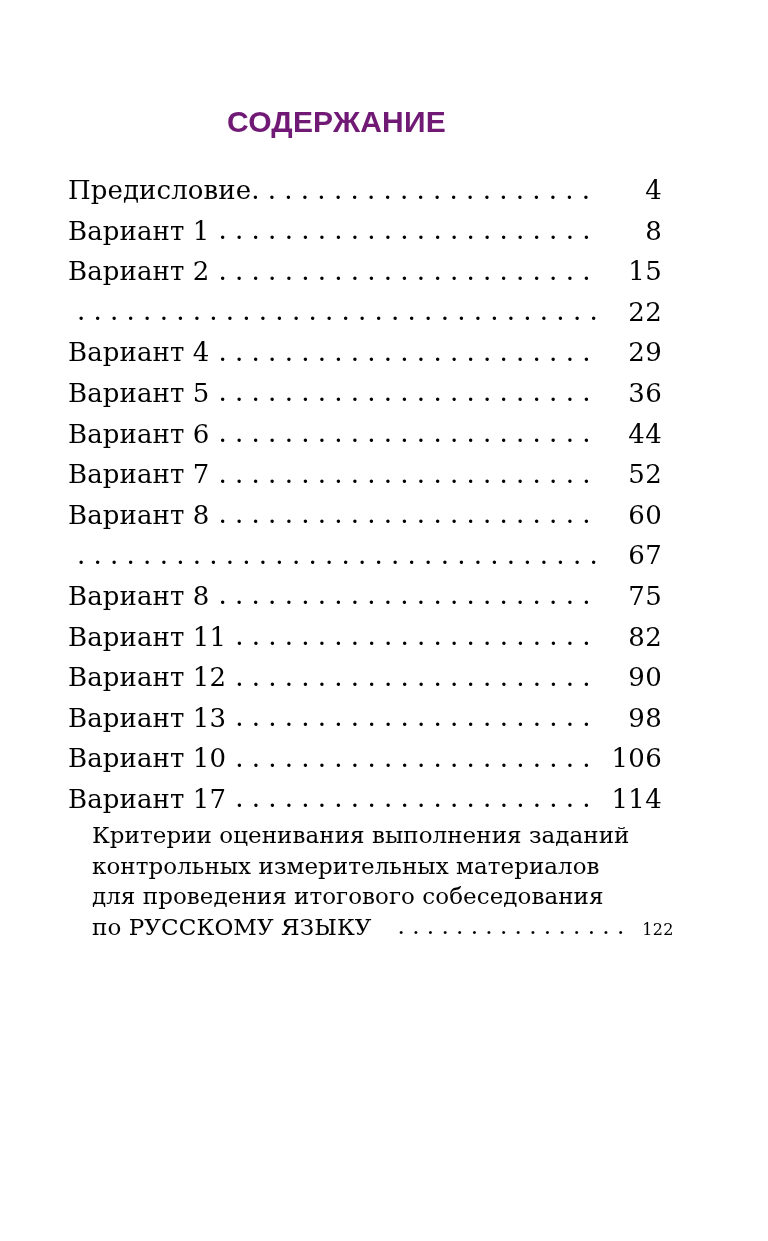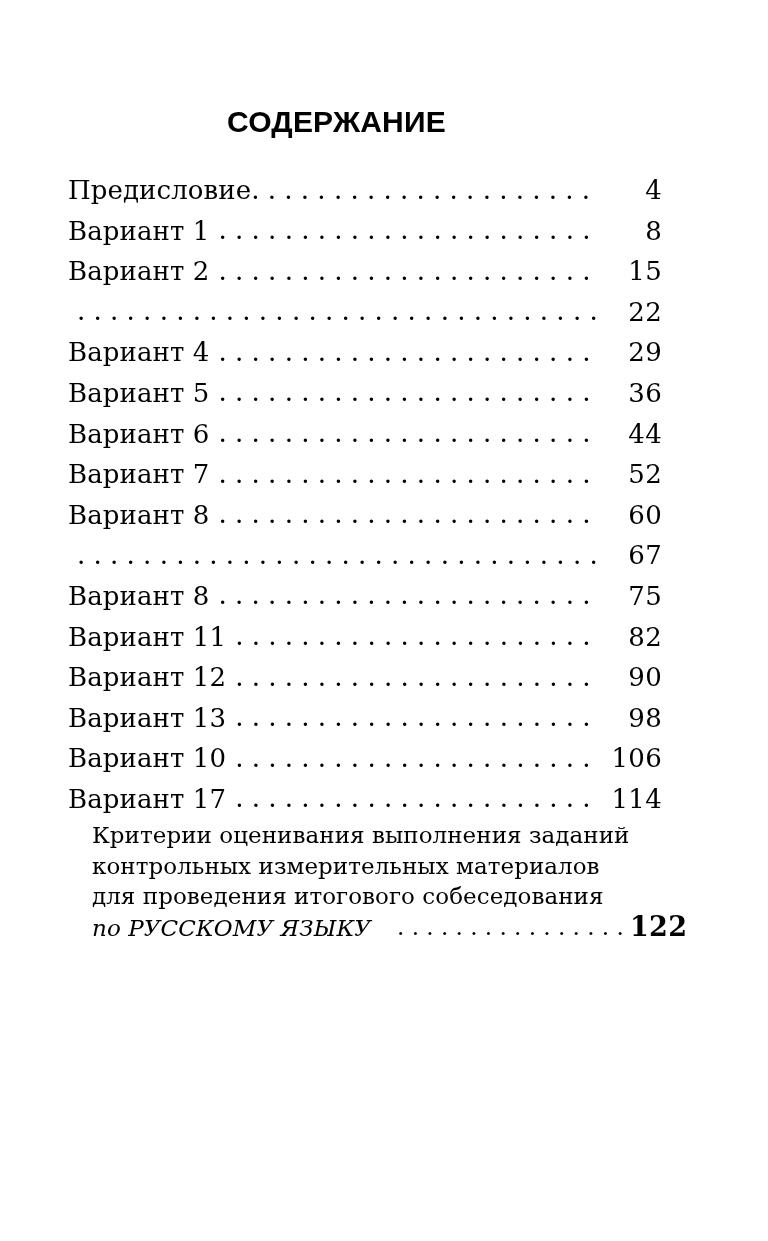--- a/index.html
+++ b/index.html
@@ -30,21 +30,21 @@
     position: absolute;
     left: 0;
     top: 104px;
     width: 673px;
     text-align: center;
     font-family: "Liberation Sans", "DejaVu Sans", sans-serif;
     font-weight: bold;
     font-size: 30px;
     letter-spacing: 0.2px;
     line-height: 36px;
-    color: #000000;
+    color: #701a75;
     white-space: nowrap;
   }
 
   
   .toc-list {
     position: absolute;
     left: 68px;
     top: 170px;
     width: 594px;
   }
@@ -109,41 +109,39 @@
   }
 
   .toc-block-last {
     display: flex;
     align-items: baseline;
     white-space: nowrap;
   }
 
   .toc-block-last .toc-label {
     flex: 0 0 auto;
-    font-style: italic;
   }
 
   .toc-block-last .toc-leader {
     flex: 1 1 auto;
     overflow: hidden;
     white-space: nowrap;
     margin-left: 26px;
     margin-right: 6px;
     font-size: 23px;
     position: relative;
     top: -0.5px;
   }
 
   .toc-block-last .toc-page {
     flex: 0 0 auto;
     width: 56px;
-    text-align: left;
-    font-size: 27px;
+    text-align: center;
+    font-size: 16px;
     letter-spacing: 0.3px;
-    font-weight: bold;
   }
 </style>
 </head>
 <body>
 
 <div class="page">
 
   <div class="toc-title">СОДЕРЖАНИЕ</div>
 
   <div class="toc-list">

